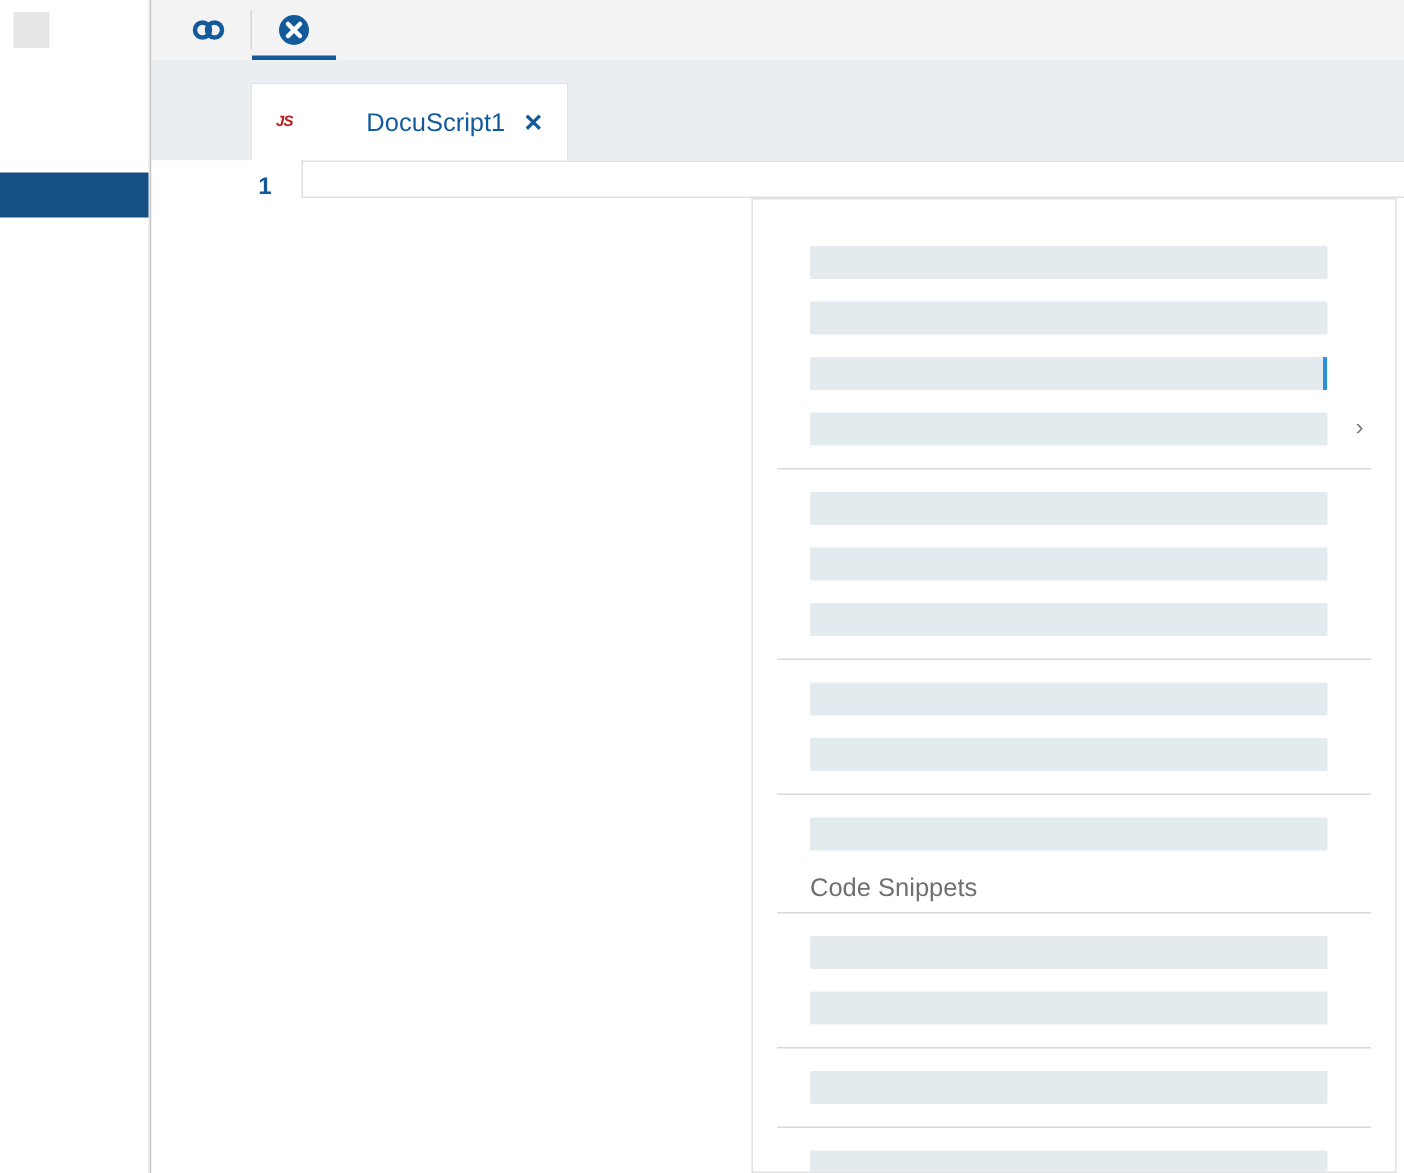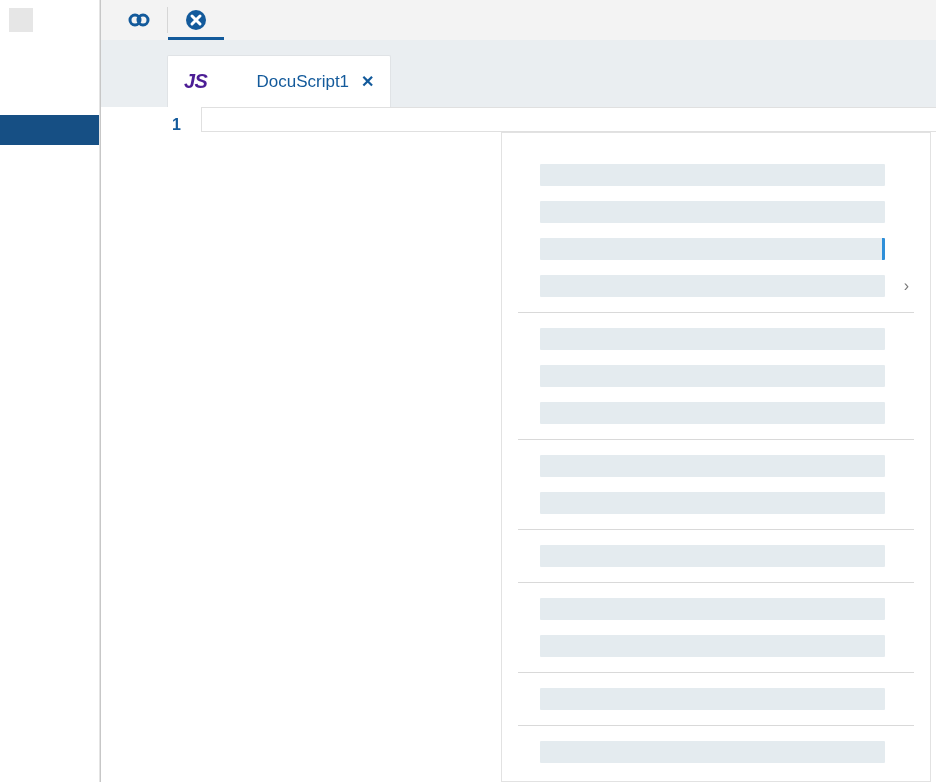--- a/index.html
+++ b/index.html
@@ -97,23 +97,23 @@
       padding: 0 16px;
       gap: 8px;
       border-top-left-radius: 2px;
       border-top-right-radius: 2px;
       border-top: 1px solid #e0e3e6;
       border-left: 1px solid #e0e3e6;
       border-right: 1px solid #e0e3e6;
     }
     .js-badge {
       font-weight: 700;
-      color: #4c1d95;
+      color: #b91c1c;
       font-style: italic;
-      font-size: 20px;
+      font-size: 10px;
       letter-spacing: -0.5px;
     }
     .tab-name {
       color: #135a9b;
       font-size: 17px;
       font-weight: 400;
       margin-left: 41px;
     }
     .tab-close {
       color: #135a9b;
@@ -251,20 +251,21 @@
           </div>
           <div class="dd-divider"></div>
           <div class="dd-item"></div>
           <div class="dd-item"></div>
           <div class="dd-item"></div>
           <div class="dd-divider"></div>
           <div class="dd-item"></div>
           <div class="dd-item"></div>
           <div class="dd-divider"></div>
           <div class="dd-item"></div>
+          <div class="dd-section-label">Code Snippets</div>
           <div class="dd-divider"></div>
           <div class="dd-item"></div>
           <div class="dd-item"></div>
           <div class="dd-divider"></div>
           <div class="dd-item"></div>
           <div class="dd-divider"></div>
           <div class="dd-item"></div>
         </div>
       </div>
     </div>

